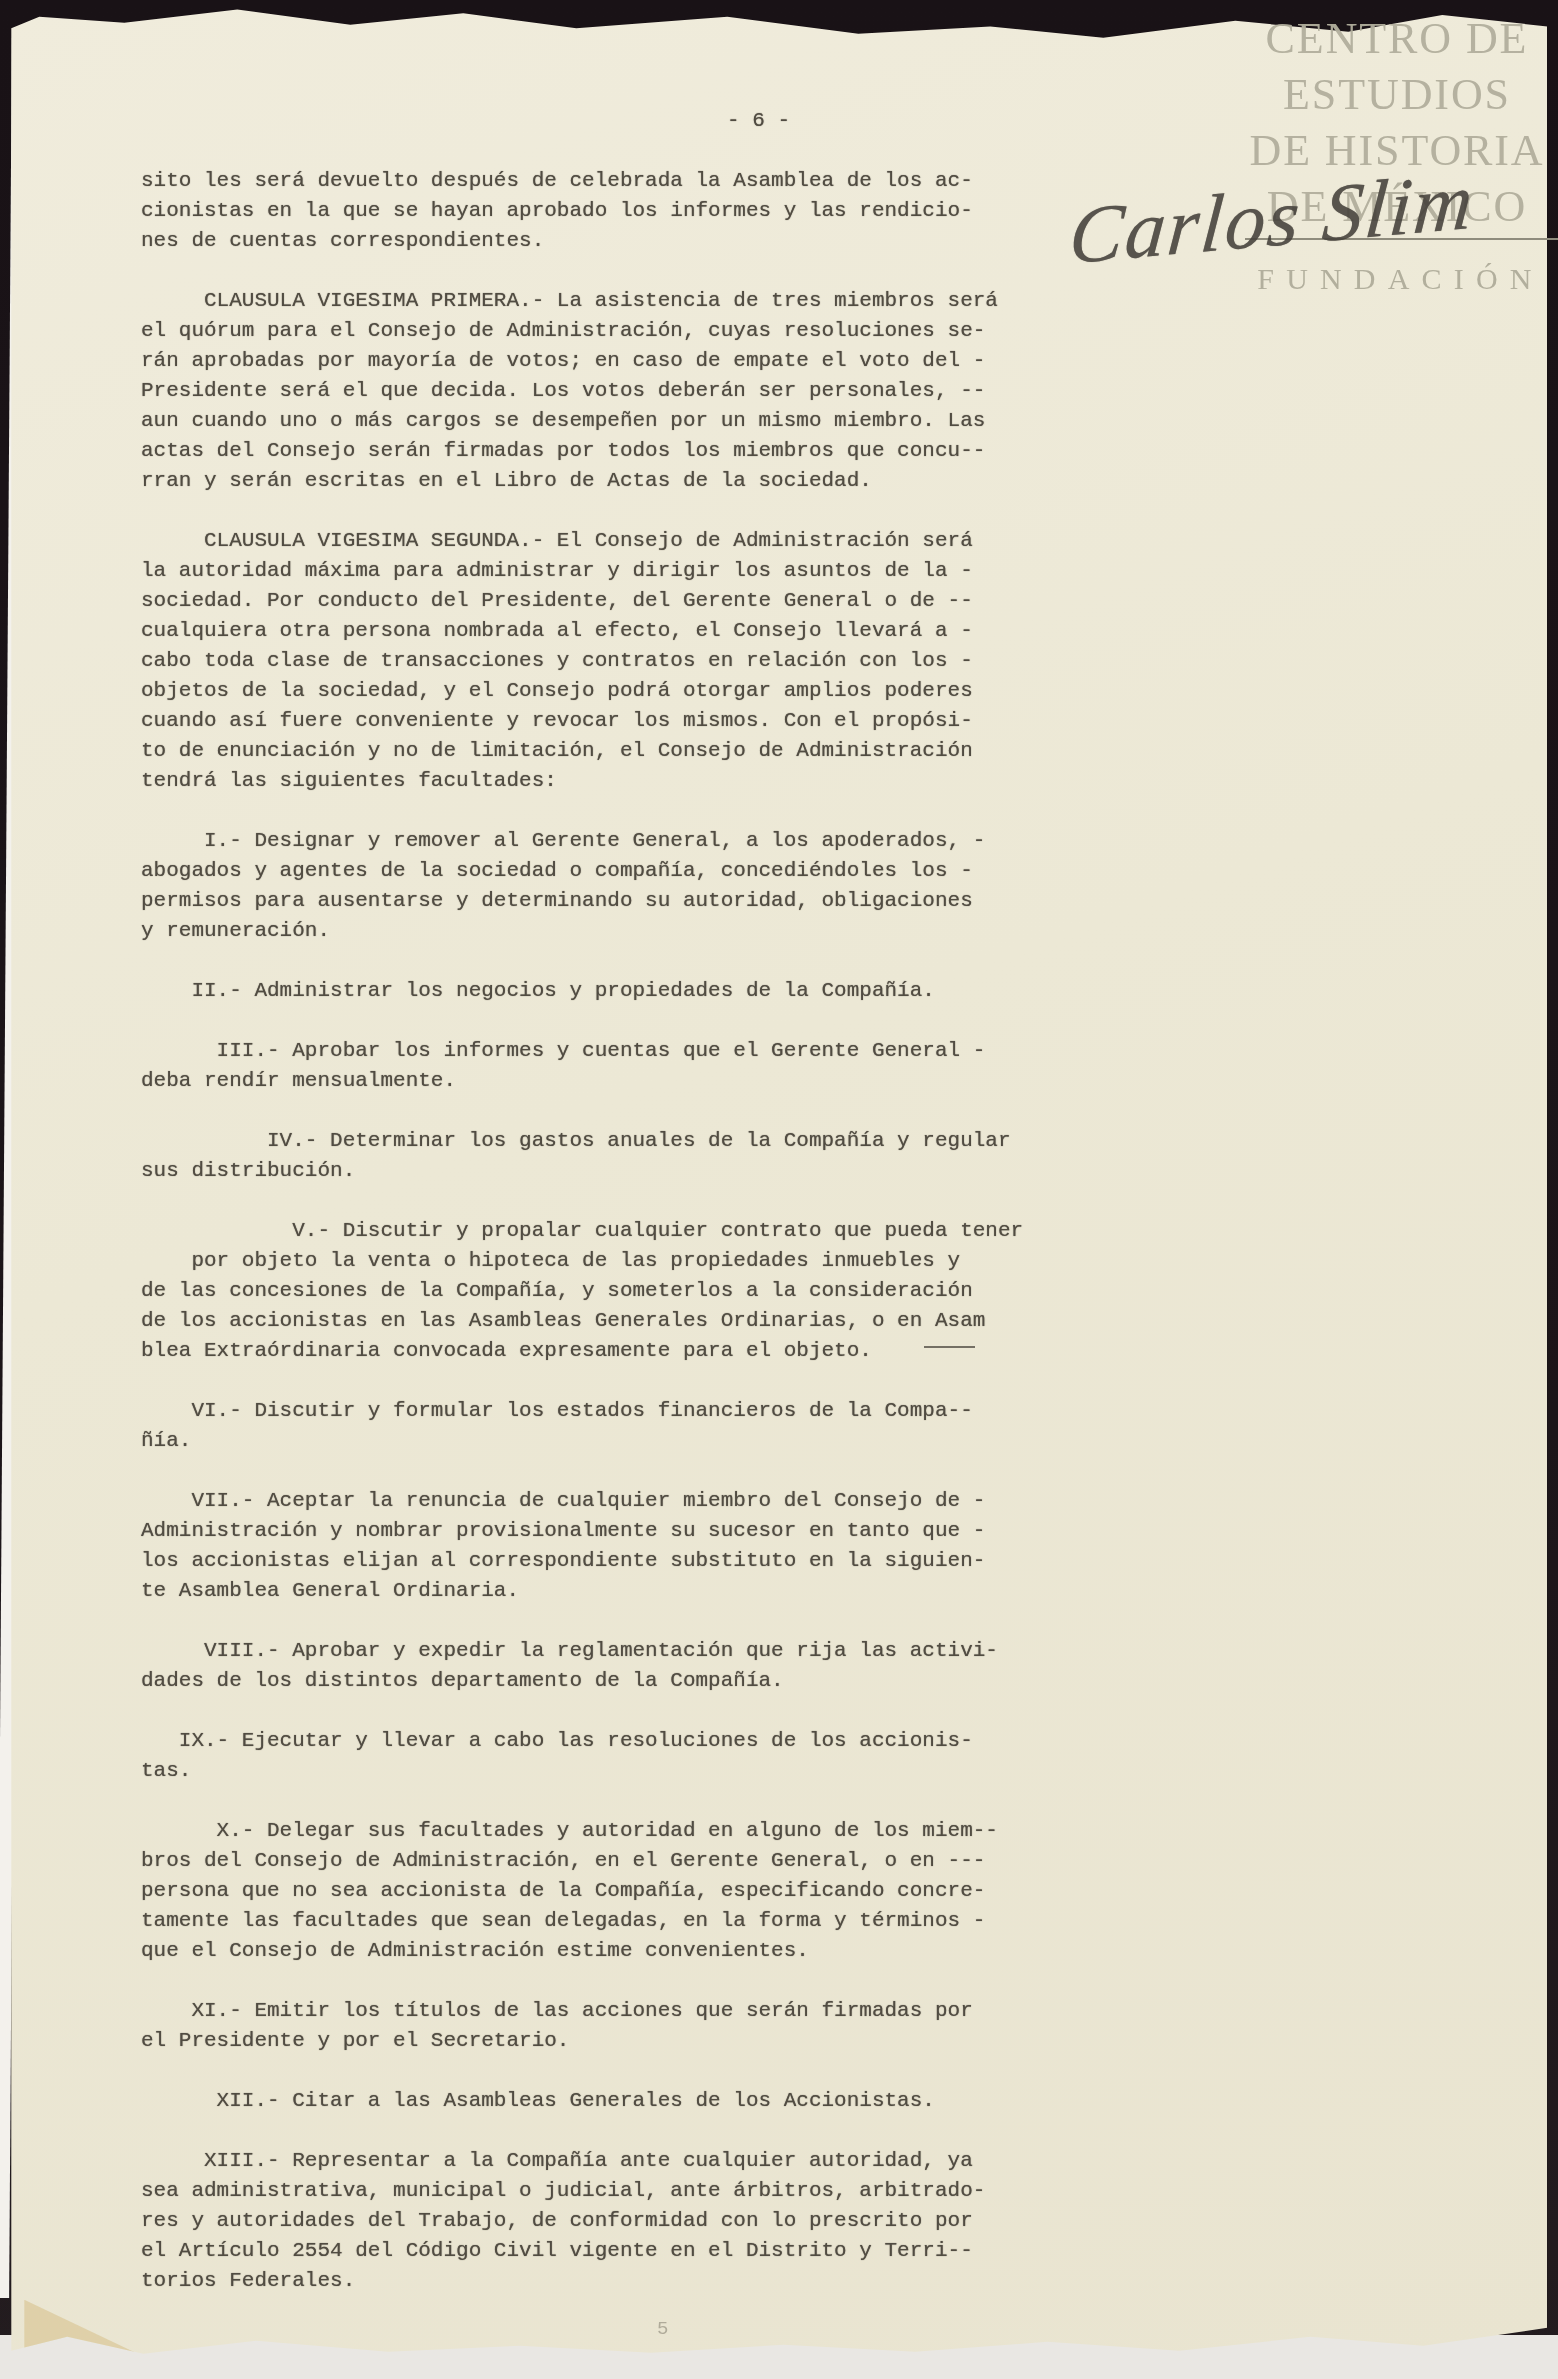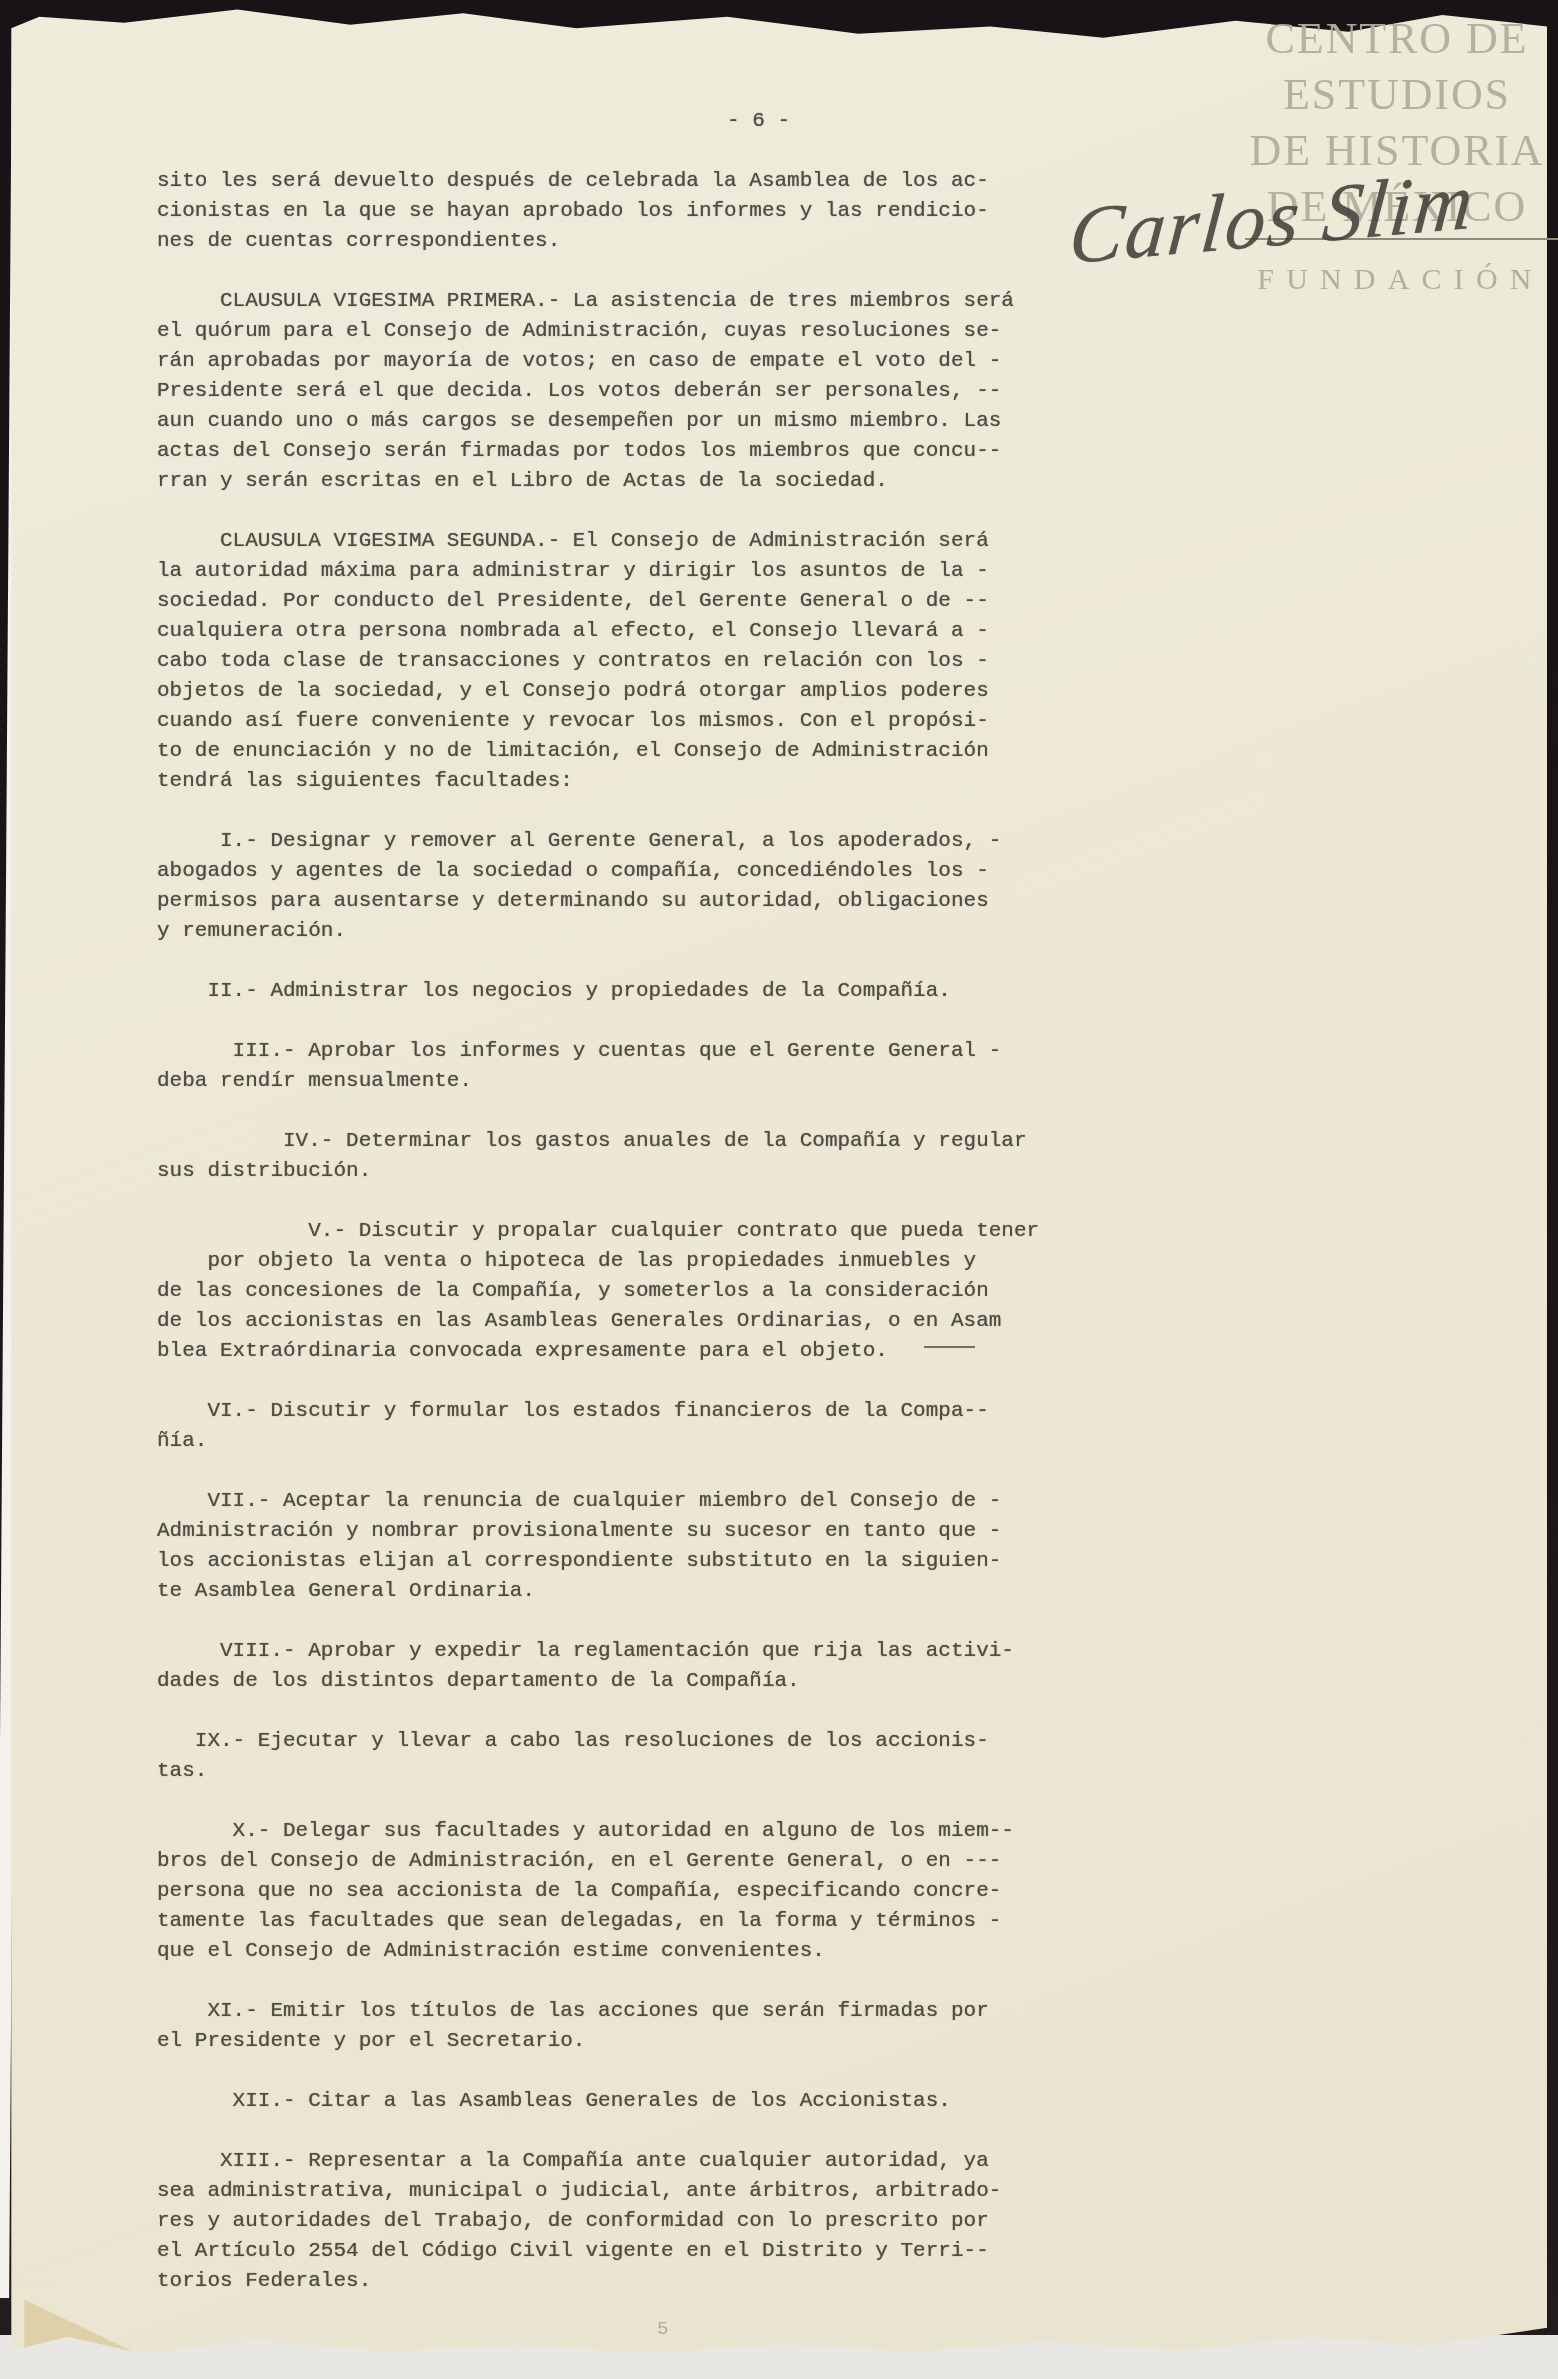--- a/index.html
+++ b/index.html
@@ -16,21 +16,21 @@
          clip-path:polygon(0px 24.5px,28px 13px,113px 19px,226px 5.6px,339px 21px,452px 9.4px,
            565px 24.5px,716px 13px,847px 30px,979px 22.6px,1092px 34px,1224px 17px,1337px 28px,
            1431px 11.3px,1536px 22.6px,1536px 2324px,1412px 2342px,1299px 2333px,1168px 2347px,
            1036px 2338px,904px 2348px,772px 2341px,640px 2349px,508px 2342px,377px 2348px,
            245px 2337px,132px 2350px,56px 2333px,0px 2347px);}
   .fold{position:absolute;left:13px;top:2296px;width:122px;height:58px;background:#d8c493;opacity:.65;
         clip-path:polygon(0 100%,100% 100%,0 0);}
   
   .page-number{position:absolute;left:727px;top:109px;font-family:"Liberation Mono",monospace;
          font-size:21px;color:#514c42;text-shadow:0 0 1.1px rgba(81,76,66,.85);}
-  pre.typed{position:absolute;left:157px;top:166px;margin:0;
+  pre.typed{position:absolute;left:141px;top:166px;margin:0;
          font-family:"Liberation Mono",monospace;font-size:21px;line-height:30px;
          color:#514c42;text-shadow:0 0 1.1px rgba(81,76,66,.8);filter:blur(0.2px);
          white-space:pre;}
   .underline-mark{position:absolute;left:924px;top:1346px;width:51px;height:1.9px;background:#565147;opacity:.8;}
   .stray-mark{position:absolute;left:657px;top:2318px;font-family:"Liberation Mono",monospace;
          font-size:19px;color:rgba(90,85,72,.4);}
   
   .wm{position:absolute;left:1232px;top:11.3px;width:330px;text-align:center;
       font-family:"Liberation Serif",serif;color:#b2af9d;opacity:.95;}
   .wm-line{font-size:44px;line-height:56px;letter-spacing:1.9px;white-space:nowrap;}

